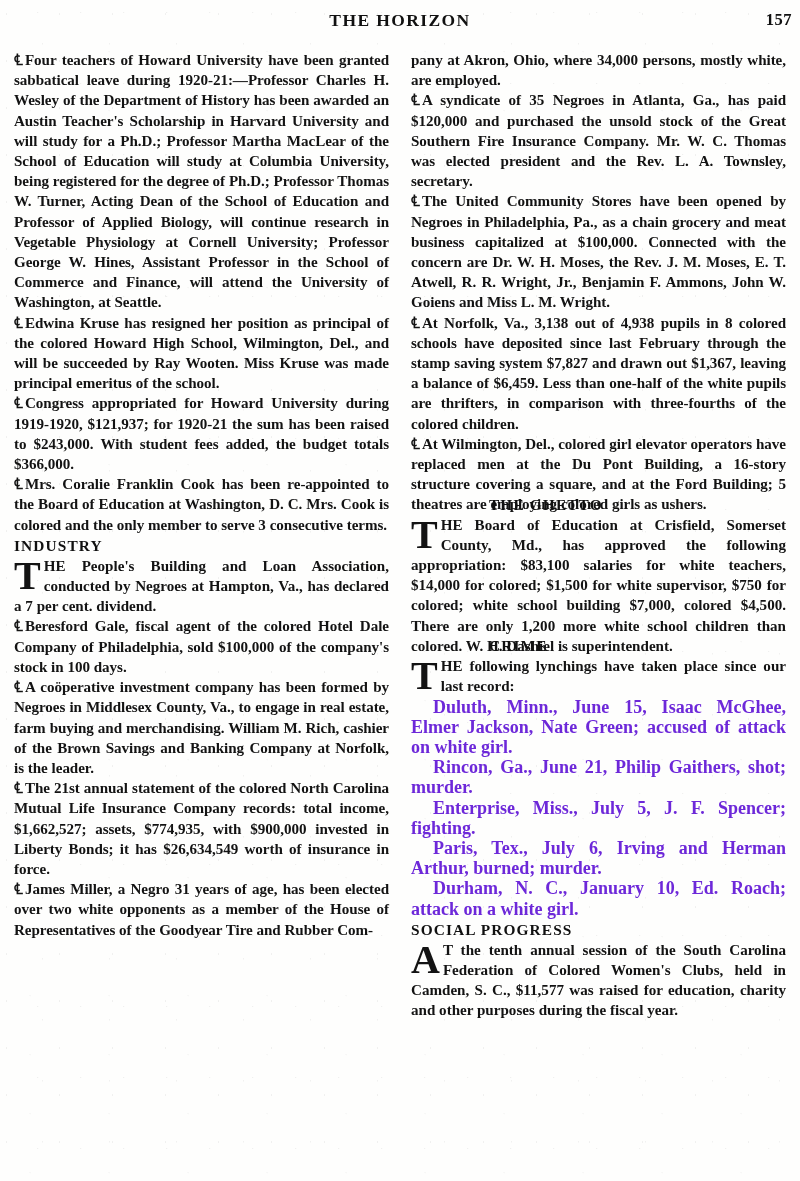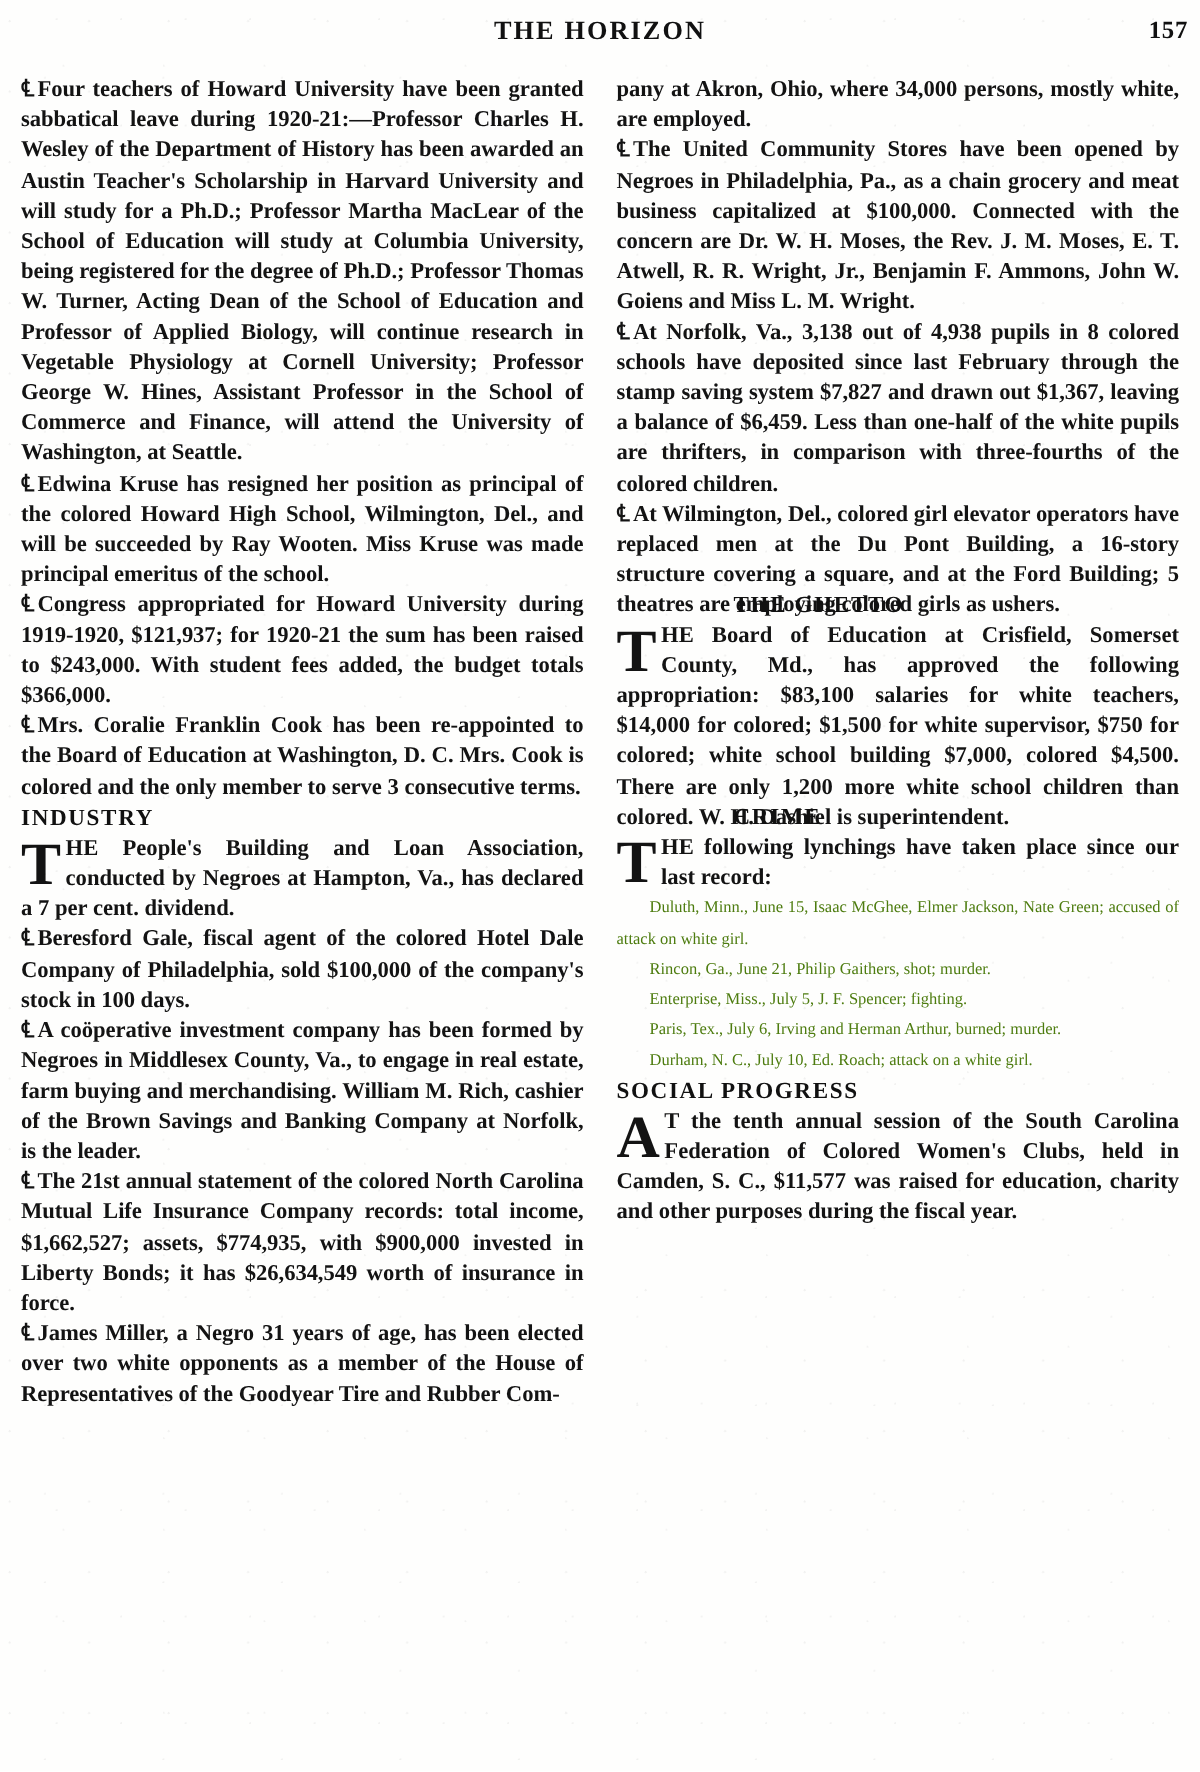--- a/index.html
+++ b/index.html
@@ -113,26 +113,26 @@
     line-height: 33px;
     font-weight: bold;
     padding: 2px 3px 0 0;
     margin-top: 1px;
     font-family: "Liberation Serif", "DejaVu Serif", serif;
   }
 
   
   p.record {
     margin: 0;
-    font-size: 11px;
+    font-size: 18px;
     line-height: 20.2px;
     text-align: justify;
-    font-weight: normal;
+    font-weight: bold;
     text-indent: 22px;
-    color: #4d7c0f;
+    color: #6d28d9;
   }
 
   
   .scan-noise {
     position: absolute;
     inset: 0;
     pointer-events: none;
     opacity: 0.05;
     background-image:
       radial-gradient(circle at 12% 30%, #000 0.6px, transparent 0.9px),
@@ -160,31 +160,32 @@
         <p class="bodytext"><span class="pmark">℄</span><span>Mrs. Coralie Franklin Cook has been re-appointed to the Board of Education at Washington, D. C. Mrs. Cook is colored and the only member to serve 3 consecutive terms.</span></p>
         <h2 class="secthead">INDUSTRY</h2>
         <p class="dropcap"><span class="initial">T</span><span>HE People's Building and Loan Association, conducted by Negroes at Hampton, Va., has declared a 7 per cent. dividend.</span></p>
         <p class="bodytext"><span class="pmark">℄</span><span>Beresford Gale, fiscal agent of the colored Hotel Dale Company of Philadelphia, sold $100,000 of the company's stock in 100 days.</span></p>
         <p class="bodytext"><span class="pmark">℄</span><span>A coöperative investment company has been formed by Negroes in Middlesex County, Va., to engage in real estate, farm buying and merchandising. William M. Rich, cashier of the Brown Savings and Banking Company at Norfolk, is the leader.</span></p>
         <p class="bodytext"><span class="pmark">℄</span><span>The 21st annual statement of the colored North Carolina Mutual Life Insurance Company records: total income, $1,662,527; assets, $774,935, with $900,000 invested in Liberty Bonds; it has $26,634,549 worth of insurance in force.</span></p>
         <p class="bodytext"><span class="pmark">℄</span><span>James Miller, a Negro 31 years of age, has been elected over two white opponents as a member of the House of Representatives of the Goodyear Tire and Rubber Com-</span></p>
       </div>
     <div class="col" id="right-col">
         <p class="bodytext"><span>pany at Akron, Ohio, where 34,000 persons, mostly white, are employed.</span></p>
+        <p class="bodytext"><span class="pmark">℄</span><span>A syndicate of 35 Negroes in Atlanta, Ga., has paid $120,000 and purchased the unsold stock of the Great Southern Fire Insurance Company. Mr. W. C. Thomas was elected president and the Rev. L. A. Townsley, secretary.</span></p>
         <p class="bodytext"><span class="pmark">℄</span><span>The United Community Stores have been opened by Negroes in Philadelphia, Pa., as a chain grocery and meat business capitalized at $100,000. Connected with the concern are Dr. W. H. Moses, the Rev. J. M. Moses, E. T. Atwell, R. R. Wright, Jr., Benjamin F. Ammons, John W. Goiens and Miss L. M. Wright.</span></p>
         <p class="bodytext"><span class="pmark">℄</span><span>At Norfolk, Va., 3,138 out of 4,938 pupils in 8 colored schools have deposited since last February through the stamp saving system $7,827 and drawn out $1,367, leaving a balance of $6,459. Less than one-half of the white pupils are thrifters, in comparison with three-fourths of the colored children.</span></p>
         <p class="bodytext"><span class="pmark">℄</span><span>At Wilmington, Del., colored girl elevator operators have replaced men at the Du Pont Building, a 16-story structure covering a square, and at the Ford Building; 5 theatres are employing colored girls as ushers.</span></p>
         <h2 class="secthead inline-head">THE GHETTO</h2>
         <p class="dropcap"><span class="initial">T</span><span>HE Board of Education at Crisfield, Somerset County, Md., has approved the following appropriation: $83,100 salaries for white teachers, $14,000 for colored; $1,500 for white supervisor, $750 for colored; white school building $7,000, colored $4,500. There are only 1,200 more white school children than colored. W. H. Dashiel is superintendent.</span></p>
         <h2 class="secthead inline-head">CRIME</h2>
         <p class="dropcap"><span class="initial">T</span><span>HE following lynchings have taken place since our last record:</span></p>
         <p class="record">Duluth, Minn., June 15, Isaac McGhee, Elmer Jackson, Nate Green; accused of attack on white girl.</p>
         <p class="record">Rincon, Ga., June 21, Philip Gaithers, shot; murder.</p>
         <p class="record">Enterprise, Miss., July 5, J. F. Spencer; fighting.</p>
         <p class="record">Paris, Tex., July 6, Irving and Herman Arthur, burned; murder.</p>
-        <p class="record">Durham, N. C., July 10, Ed. Roach; attack on a white girl.</p>
+        <p class="record">Durham, N. C., January 10, Ed. Roach; attack on a white girl.</p>
         <h2 class="secthead">SOCIAL PROGRESS</h2>
         <p class="dropcap"><span class="initial">A</span><span>T the tenth annual session of the South Carolina Federation of Colored Women's Clubs, held in Camden, S. C., $11,577 was raised for education, charity and other purposes during the fiscal year.</span></p>
       </div>
   </div>
 
   <div class="scan-noise"></div>
 </div>
 
 </body></html>

